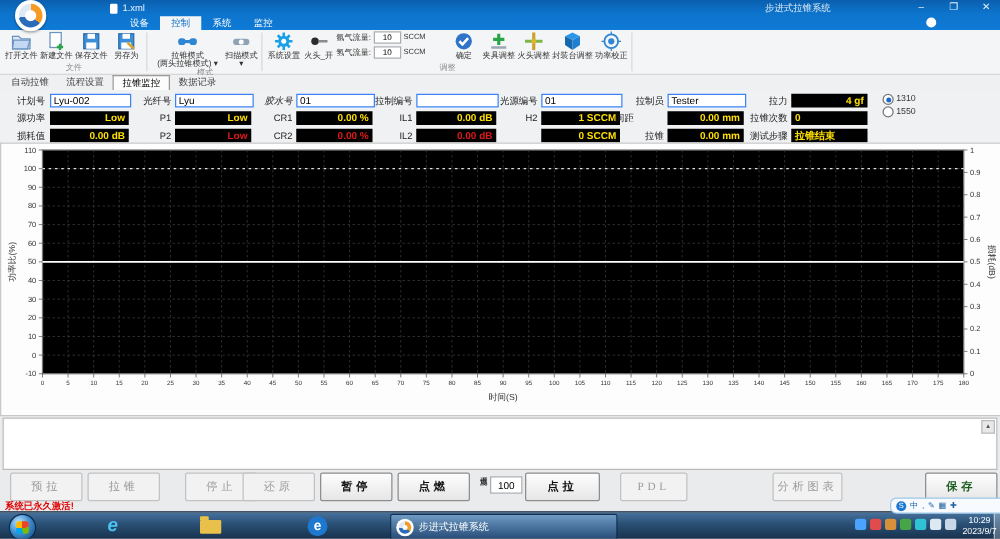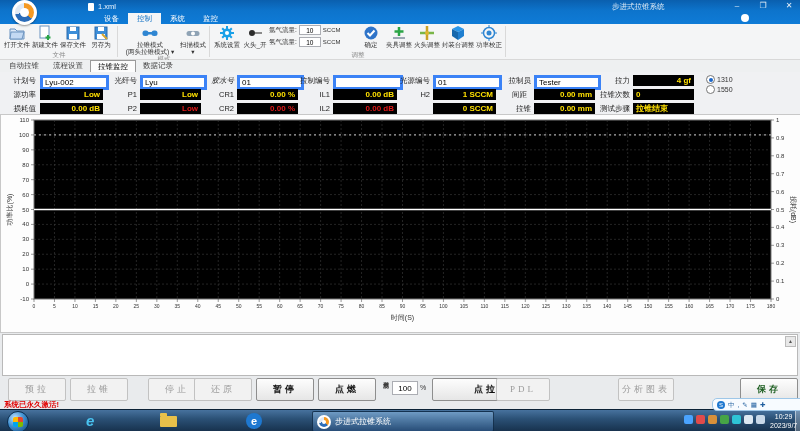--- a/index.html
+++ b/index.html
@@ -39,21 +39,21 @@
   .gasrow input{width:20px;height:8px;font-size:6.5px;border:1px solid #abadb3;text-align:center;padding:0;margin:0 2px;}
   .gasrow .gu{font-size:6px;color:#333;}
   
   .subtabs{position:absolute;top:60px;left:0;width:800px;height:12px;background:#eef0f1;
     border-bottom:1px solid #d0d0d0;display:flex;padding-left:2px;}
   .stab{padding:0 7px;font-size:7.5px;line-height:11px;color:#444;}
   .stab.active{background:#fcfcfc;border:1px solid #9a9a9a;border-bottom:none;color:#000;}
   
   .params{position:absolute;top:72px;left:0;width:800px;height:42px;background:#f0f1f3;}
   .plabel{position:absolute;font-size:7.5px;color:#222;text-align:right;line-height:11px;white-space:nowrap;}
-  .pinput{position:absolute;height:9px;font-size:8px;border:3px solid #3b82f6;background:#fff;padding:0 2px;margin:0;}
+  .pinput{position:absolute;height:9px;font-size:8px;border:1px solid #3b82f6;background:#fff;padding:0 2px;margin:0;}
   .pdisp{position:absolute;height:11px;line-height:11px;background:#000;font-size:8px;font-weight:bold;
     padding:0 3px;font-family:"Liberation Sans",sans-serif;}
   .radio{position:absolute;display:flex;align-items:center;font-size:7px;color:#333;}
   .rdot{width:7px;height:7px;border-radius:50%;border:1px solid #777;background:#fff;margin-right:2px;position:relative;}
   .rdot.sel::after{content:"";position:absolute;inset:1.5px;border-radius:50%;background:#1a66c9;}
   
   .chartwrap{position:absolute;top:114px;left:0;width:800px;height:217px;background:#fdfdfd;border:1px solid #c8c8c8;}
   
   .logpanel{position:absolute;top:334px;left:2px;width:794px;height:40px;background:#fff;border:1px solid #b9b9b9;}
   .scrollup{position:absolute;right:1px;top:1px;width:9px;height:9px;background:#e8e8e8;border:1px solid #bbb;
@@ -306,21 +306,21 @@
       <div class="plabel" style="left: 0px; top: 17px; width: 36px;">源功率</div>
       <div class="pdisp" style="left: 40px; top: 17px; width: 57px; color: rgb(255, 224, 0); text-align: right;">Low</div>
       <div class="plabel" style="left: 100px; top: 17px; width: 37px;">P1</div>
       <div class="pdisp" style="left: 140px; top: 17px; width: 55px; color: rgb(255, 224, 0); text-align: right;">Low</div>
       <div class="plabel" style="left: 197px; top: 17px; width: 37px;">CR1</div>
       <div class="pdisp" style="left: 237px; top: 17px; width: 55px; color: rgb(255, 224, 0); text-align: right;">0.00 %</div>
       <div class="plabel" style="left: 292px; top: 17px; width: 38px;">IL1</div>
       <div class="pdisp" style="left: 333px; top: 17px; width: 58px; color: rgb(255, 224, 0); text-align: right;">0.00 dB</div>
       <div class="plabel" style="left: 394px; top: 17px; width: 36px;">H2</div>
       <div class="pdisp" style="left: 433px; top: 17px; width: 57px; color: rgb(255, 224, 0); text-align: right;">1 SCCM</div>
-      <div class="plabel" style="left: 492px; top: 17px; width: 35px;">间距</div>
+      <div class="plabel" style="left: 472px; top: 17px; width: 35px;">间距</div>
       <div class="pdisp" style="left: 534px; top: 17px; width: 55px; color: rgb(255, 224, 0); text-align: right;">0.00 mm</div>
       <div class="plabel" style="left: 590px; top: 17px; width: 40px;">拉锥次数</div>
       <div class="pdisp" style="left: 633px; top: 17px; width: 55px; color: rgb(255, 224, 0); text-align: left;">0</div>
       <div class="plabel" style="left: 0px; top: 31px; width: 36px;">损耗值</div>
       <div class="pdisp" style="left: 40px; top: 31px; width: 57px; color: rgb(255, 224, 0); text-align: right;">0.00 dB</div>
       <div class="plabel" style="left: 100px; top: 31px; width: 37px;">P2</div>
       <div class="pdisp" style="left: 140px; top: 31px; width: 55px; color: rgb(224, 24, 24); text-align: right;">Low</div>
       <div class="plabel" style="left: 197px; top: 31px; width: 37px;">CR2</div>
       <div class="pdisp" style="left: 237px; top: 31px; width: 55px; color: rgb(224, 24, 24); text-align: right;">0.00 %</div>
       <div class="plabel" style="left: 292px; top: 31px; width: 38px;">IL2</div>
@@ -527,21 +527,21 @@
   <div class="controls" id="controls">
       <div class="cbtn disabled" style="left: 8px; width: 56px;">预拉</div>
       <div class="cbtn disabled" style="left: 70px; width: 56px;">拉锥</div>
       <div class="cbtn disabled" style="left: 148px; width: 56px;">停止</div>
       <div class="cbtn disabled" style="left: 194px; width: 56px;">还原</div>
       <div class="cbtn" style="left: 256px; width: 56px;">暂停</div>
       <div class="cbtn" style="left: 318px; width: 56px;">点燃</div>
       <div class="vlab" style="left: 380px;">点燃强度</div>
       <input class="pctinput" value="100" style="left: 392px;">
       <div class="pctunit" style="left: 420px;">%</div>
-      <div class="cbtn" style="left: 432px; width: 58px; padding-left: 24px;">点拉</div>
+      <div class="cbtn" style="left: 420px; width: 58px;">点拉</div>
       <div class="cbtn disabled" style="left: 496px; width: 52px;">PDL</div>
       <div class="cbtn disabled" style="left: 618px; width: 54px;">分析图表</div>
       <div class="cbtn" style="left: 740px; width: 56px; color: rgb(28, 94, 32);">保存</div>
     </div>
 
   <div class="statusline">系统已永久激活!</div>
 
   <div class="taskbar">
     <div class="orb"></div>
     <div class="tb-ie">e</div>

